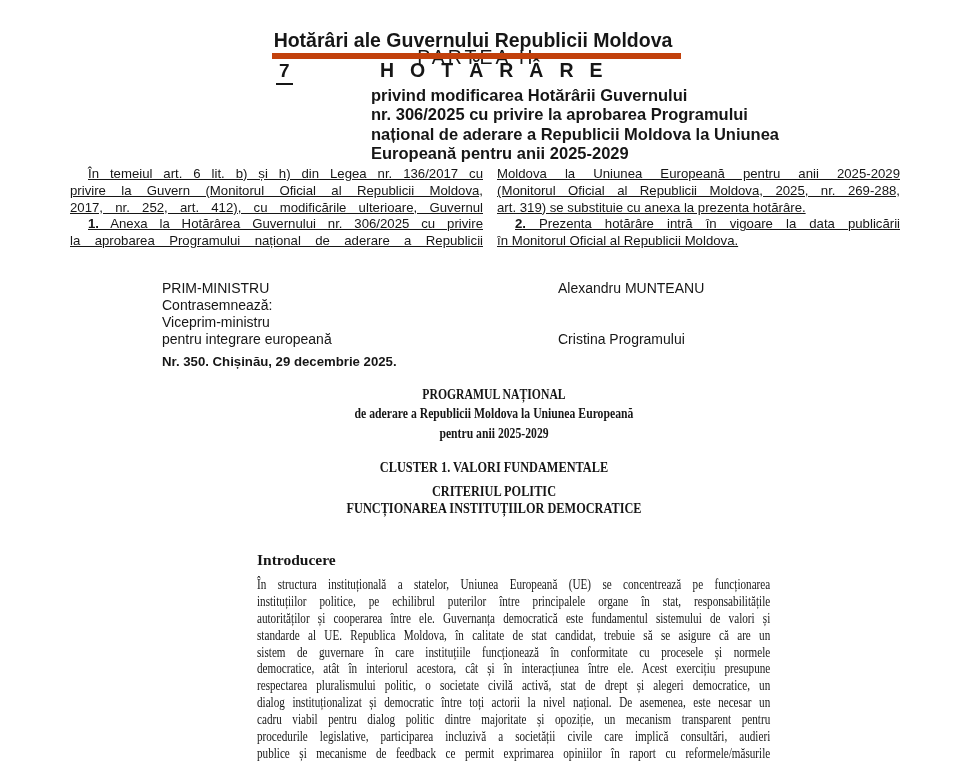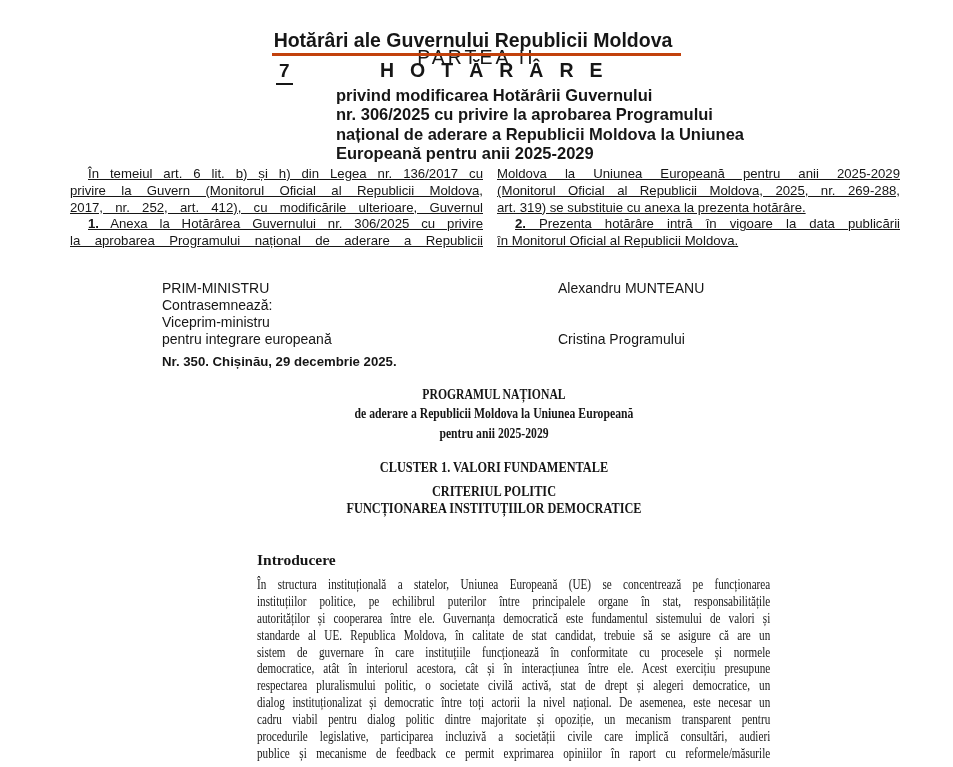--- a/index.html
+++ b/index.html
@@ -6,26 +6,26 @@
   .page{
     position:relative;width:953px;height:767px;background:#ffffff;
     overflow:hidden;color:#161616;
     font-family:"Liberation Sans", sans-serif;
   }
   
   .part-heading{position:absolute;top:3px;left:0;width:953px;text-align:center;
     font-size:19.5px;font-weight:400;letter-spacing:3px;margin-top:43px;}
   .section-title-wrap{position:absolute;top:29px;left:0;width:953px;text-align:center;}
   .section-title{display:inline-block;font-size:19.5px;font-weight:700;
-    border-bottom:3px solid #c2410c;padding:0 9px 1px 2px;}
+    border-bottom:6px solid #c2410c;padding:0 9px 1px 2px;}
   .doc-number{position:absolute;top:60px;left:276px;font-size:19px;font-weight:700;
     border-bottom:2.5px solid #161616;padding:0 3px 1px 3px;}
   .doc-type{position:absolute;top:59px;left:352px;font-size:19.5px;font-weight:700;
     letter-spacing:16px;white-space:nowrap;margin-left:28px;}
-  .subtitle{position:absolute;top:86px;left:336px;width:490px;font-size:16.5px;
+  .subtitle{position:absolute;top:86px;left:371px;width:490px;font-size:16.5px;
     font-weight:700;line-height:19.4px;}
   .sub-line{white-space:nowrap;}
   .col{position:absolute;top:166px;font-size:13.2px;line-height:16.75px;}
   .col-left{left:70px;width:413px;}
   .col-right{left:497px;width:403px;}
   .body-line{height:16.75px;overflow:hidden;text-decoration:underline;}
   .just{text-align:justify;text-align-last:justify;}
   .ind{text-indent:18px;}
   .sig{position:absolute;top:280px;left:162px;width:680px;
     font-weight:400;font-size:14px;line-height:17px;}

